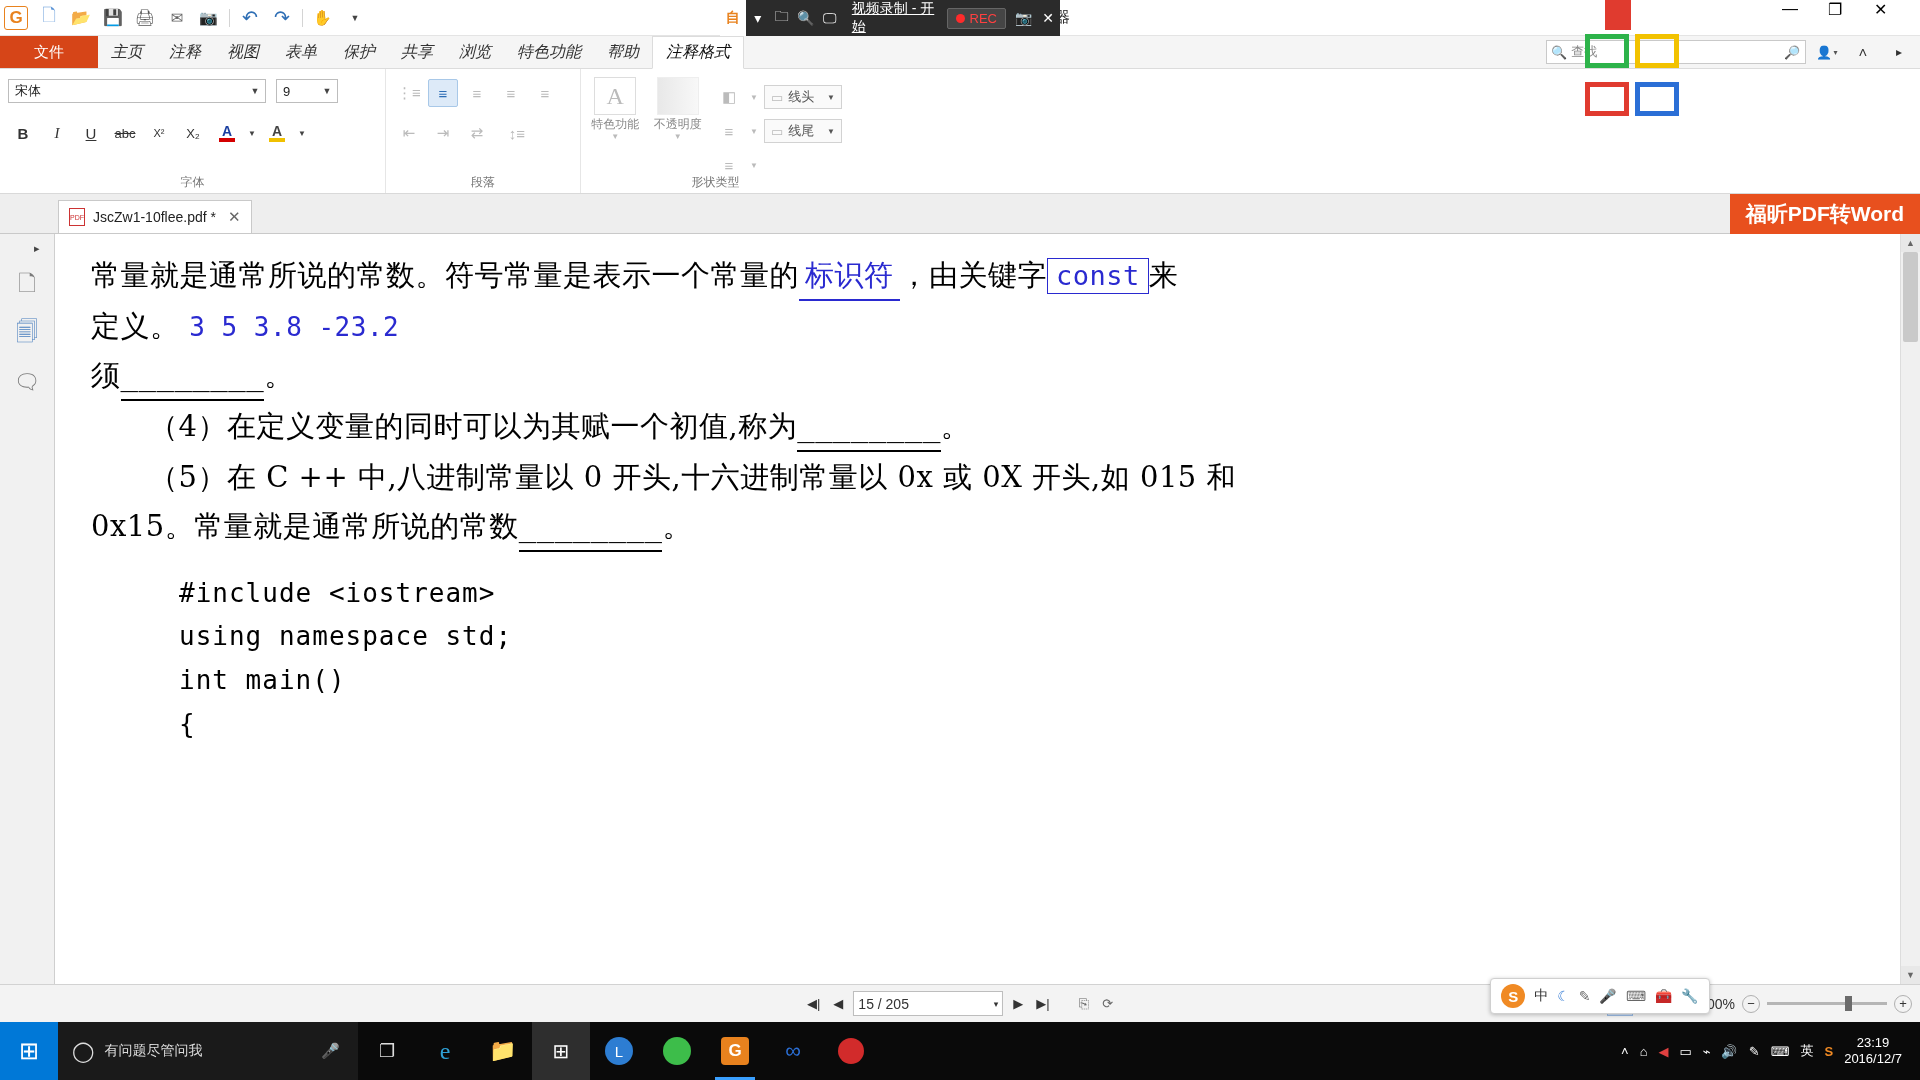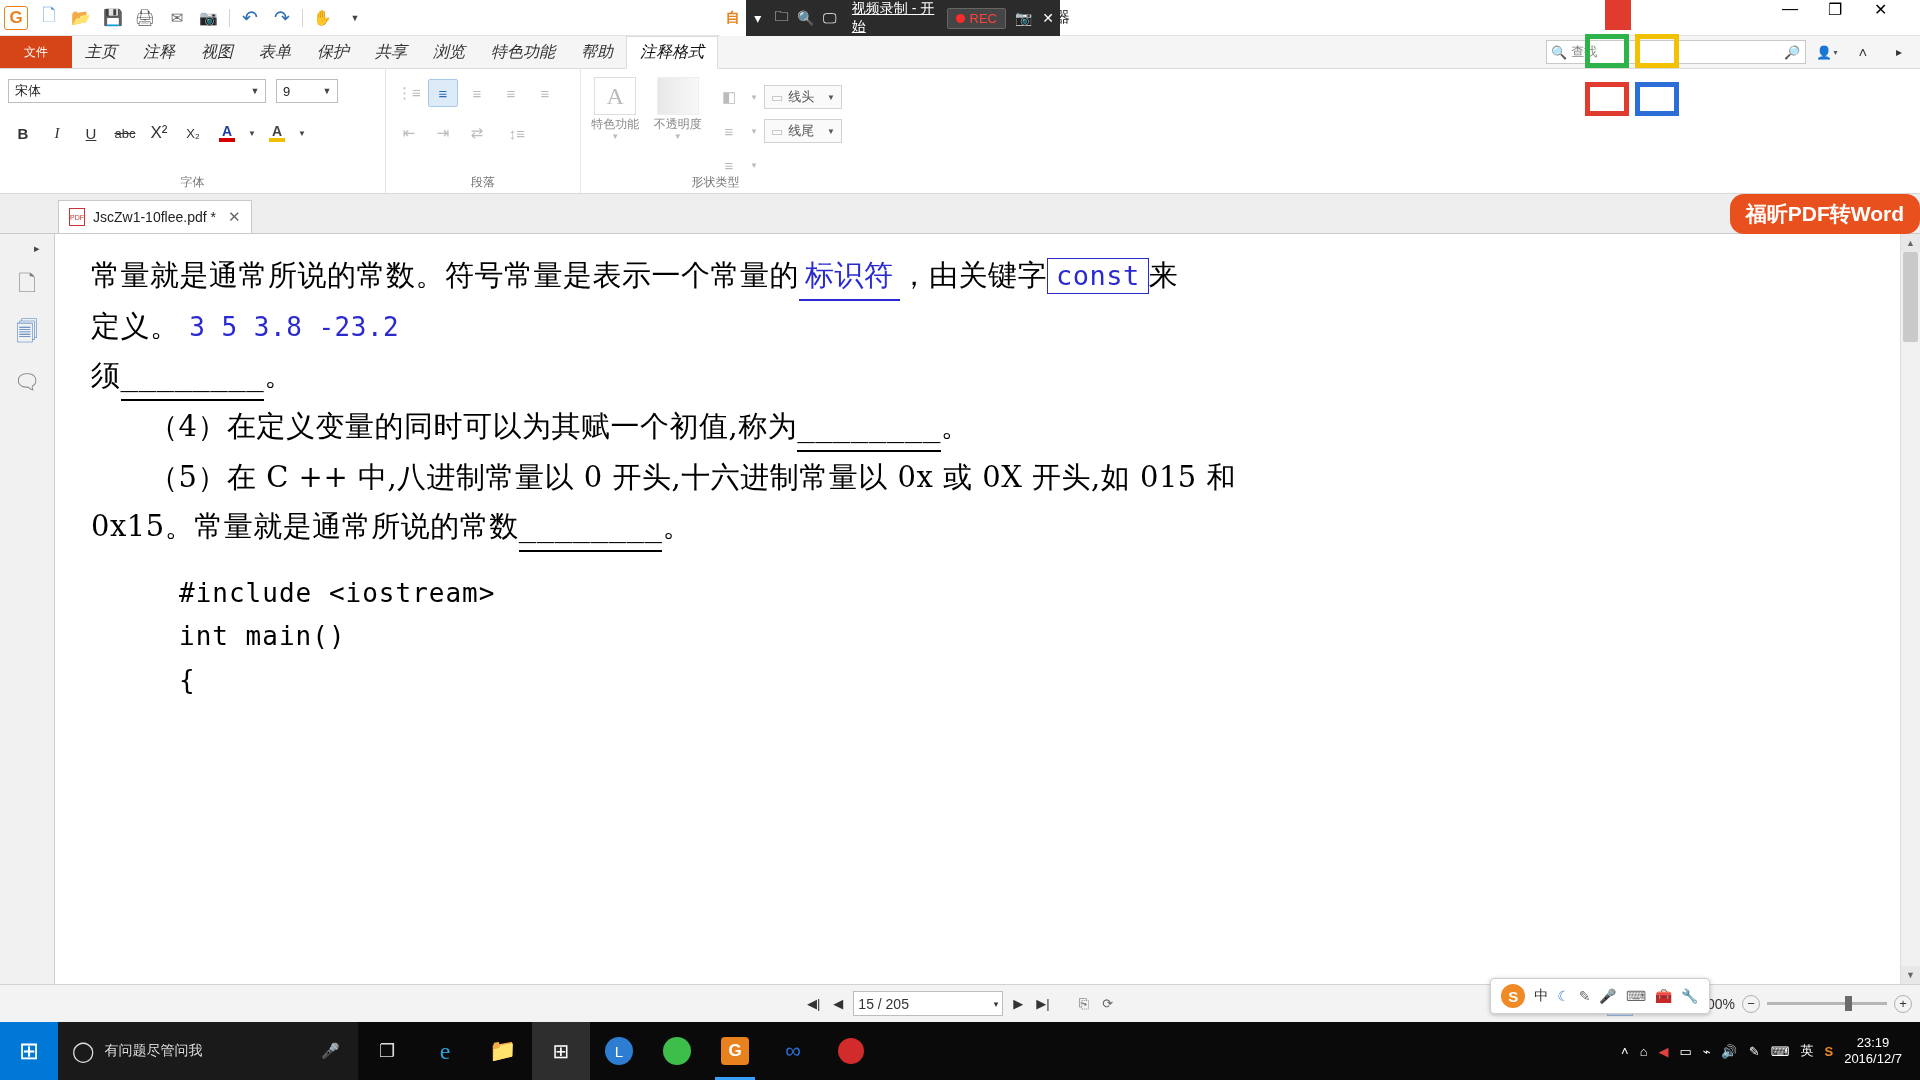--- a/index.html
+++ b/index.html
@@ -44,22 +44,22 @@
     padding:2px 8px; display:flex; align-items:center; gap:5px; border-radius:2px;
   }
   .rec-dot { width:9px; height:9px; border-radius:50%; background:#ff2b2b; display:inline-block; }
 
   
   .ribbon-tabs {
     height:33px; background:#f5f5f5; display:flex; align-items:stretch;
     border-bottom:1px solid #dcdcdc; position:relative;
   }
   .tab-file {
-    background:#d64518; color:#fff; padding:0 24px; display:flex; align-items:center;
-    font-size:12px;
+    background:#d64518; color:#fff; padding:0 34px; display:flex; align-items:center;
+    font-size:15px;
   }
   .tab {
     padding:0 13px; display:flex; align-items:center; font-size:16px; color:#333;font-style:italic;
   }
   .tab.active {
     background:#ffffff; border:1px solid #dcdcdc; border-bottom:1px solid #fff;
     margin-bottom:-1px; color:#111;
   }
   .ribbon-right {
     margin-left:auto; display:flex; align-items:center; gap:6px; padding-right:6px;
@@ -109,21 +109,21 @@
     font-size:14px; color:#222;
   }
   .pdficon {
     width:16px; height:18px; background:#fff; border:1px solid #c33; color:#c33;
     font-size:7px; display:flex; align-items:center; justify-content:center;
   }
   .doctab .x { color:#666; font-size:15px; margin-left:4px; }
   .dt-arrow { margin-left:auto; margin-right:10px; margin-bottom:8px; font-size:10px; color:#444;}
   .promo {
     position:absolute; right:0; top:0; height:40px; background:#e8501e; color:#fff;
-    display:flex; align-items:center; padding:0 16px; font-size:21px; font-weight:bold;border-radius:14px;
+    display:flex; align-items:center; padding:0 16px; font-size:21px; font-weight:bold;
   }
 
   
   .main { flex:1; display:flex; position:relative; background:#808080; }
   .leftbar {
     width:55px; background:#f1f1f1; border-right:1px solid #cfcfcf;
     display:flex; flex-direction:column; align-items:center; padding-top:8px; gap:14px;
   }
   .leftbar .collapse { align-self:flex-start; margin-left:34px; font-size:11px; color:#444; }
   .lb-icon { width:34px; height:34px; display:flex; align-items:center; justify-content:center; }
@@ -298,21 +298,21 @@
         <div class="combo" style="width:62px;margin-left:6px;">
           <span>9</span>
           <span class="arrow">▼</span>
         </div>
       </div>
       <div class="row" style="margin-top:16px;">
         <div class="cbtn" style="font-weight:bold;">B</div>
         <div class="cbtn" style="font-style:italic;font-family:'Liberation Serif',serif;">I</div>
         <div class="cbtn" style="text-decoration:underline;">U</div>
         <div class="cbtn" style="text-decoration:line-through;font-size:13px;">abc</div>
-        <div class="cbtn" style="font-size:17px;">X²</div>
+        <div class="cbtn" style="font-size:11px;">X²</div>
         <div class="cbtn" style="font-size:13px;">X₂</div>
         <div class="cbtn" style="flex-direction:column;gap:0;">
           <span style="color:#1a3fa0;font-weight:bold;font-size:14px;line-height:1;">A</span>
           <span style="display:block;width:16px;height:4px;background:#d40000;"></span>
         </div>
         <div class="cbtn" style="font-size:8px;color:#444;width:12px;">▼</div>
         <div class="cbtn" style="flex-direction:column;gap:0;">
           <span style="color:#444;font-weight:bold;font-size:14px;line-height:1;">A</span>
           <span style="display:block;width:16px;height:4px;background:#f0c000;"></span>
         </div>
@@ -414,20 +414,21 @@
           <p>
             <span style="display:inline-block;width:58px;"></span><span>（4）在定义变量的同时可以为其赋一个初值,称为</span><span style="border-bottom:2px solid #000;display:inline-block;font-family:'DejaVu Sans Mono',monospace;">________</span><span>。</span>
           </p>
           <p class="indent">（5）在 C ++ 中,八进制常量以 0 开头,十六进制常量以 0x 或 0X 开头,如 015 和</p>
           <p>
             <span>0x15。常量就是通常所说的常数</span><span style="border-bottom:2px solid #000;display:inline-block;font-family:'DejaVu Sans Mono',monospace;">________</span><span>。</span>
           </p>
 
           <div style="height:18px;"></div>
           <div class="code">#include &lt;iostream&gt;</div>
+          <div class="code">using namespace std;</div>
           <div class="code">int main()</div>
           <div class="code">{</div>
         </div>
       </div>
 
       <div class="vscroll">
         <div class="up">▲</div>
         <div class="thumb"></div>
         <div class="down" style="position:absolute;bottom:0;left:0;right:0;">▼</div>
       </div>

